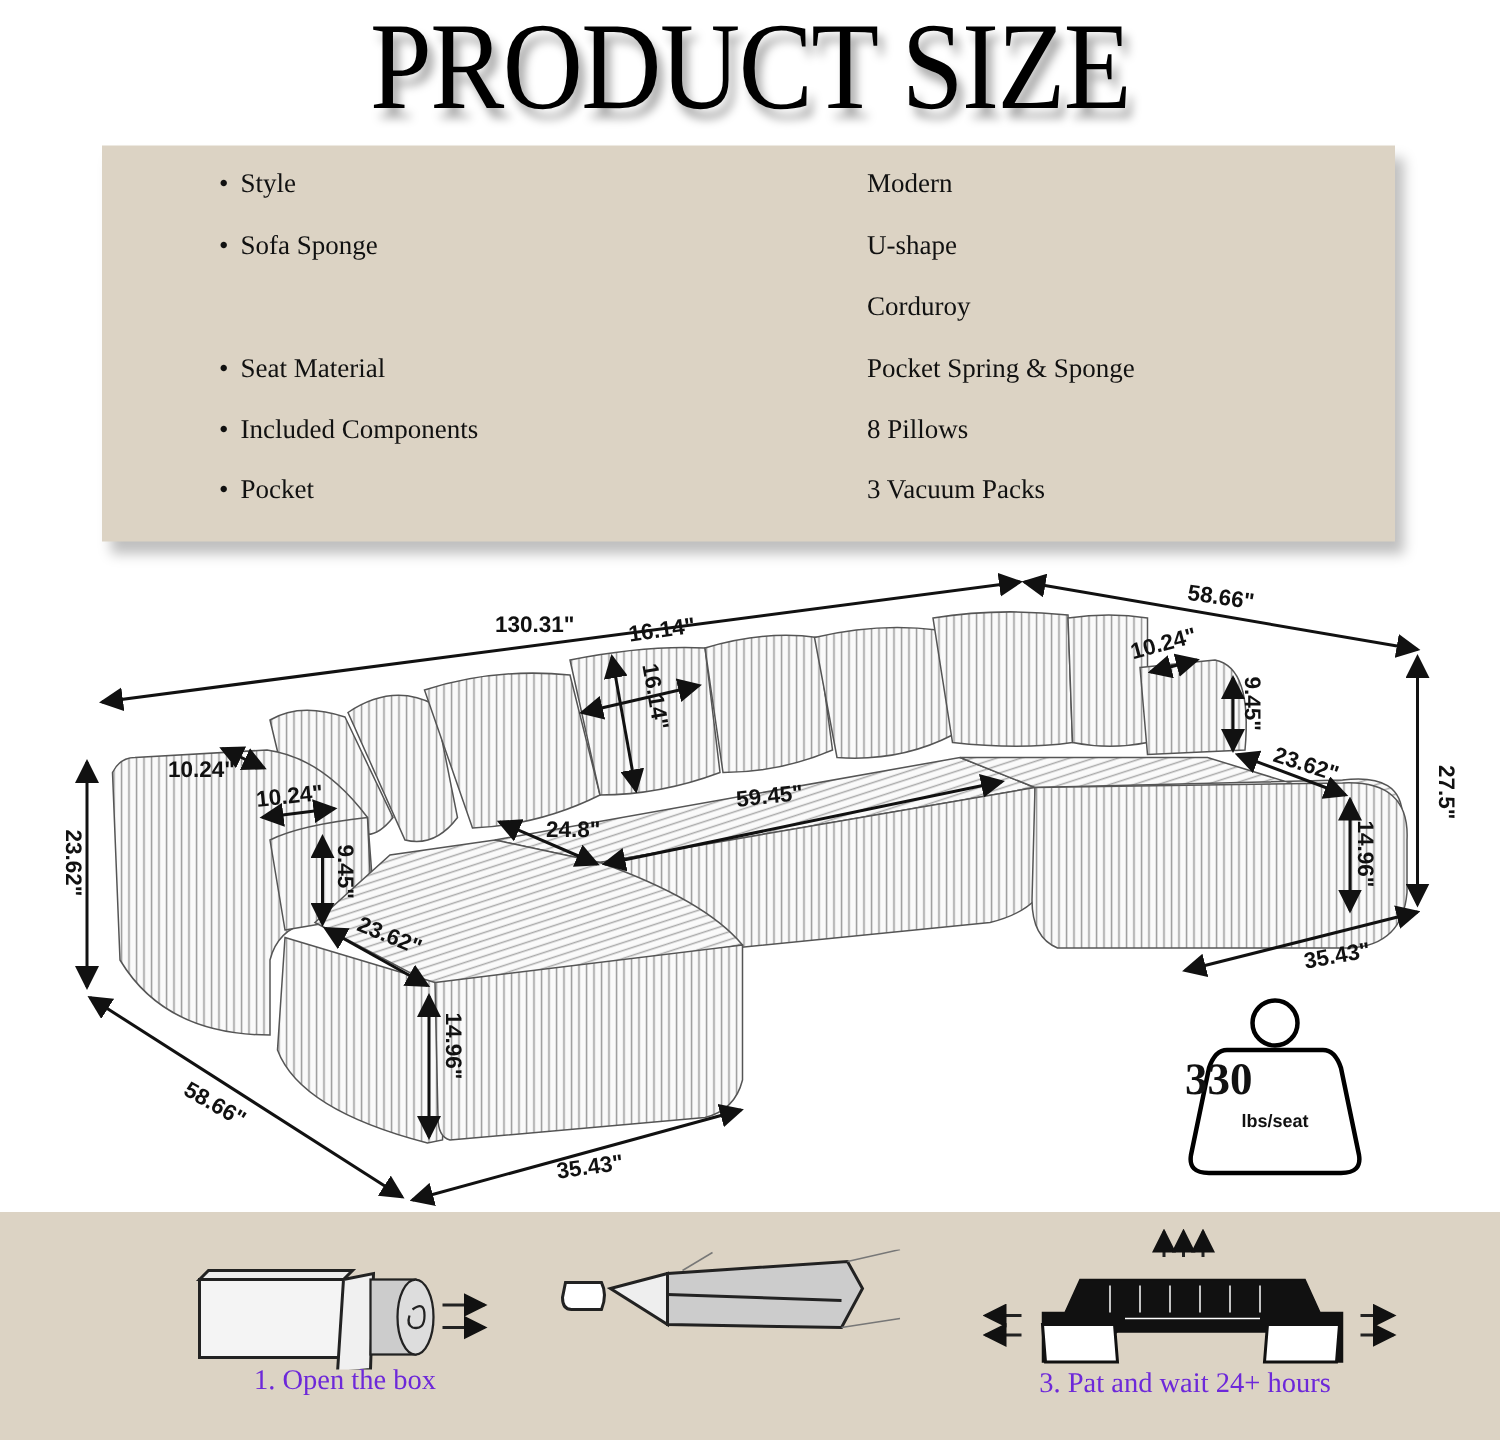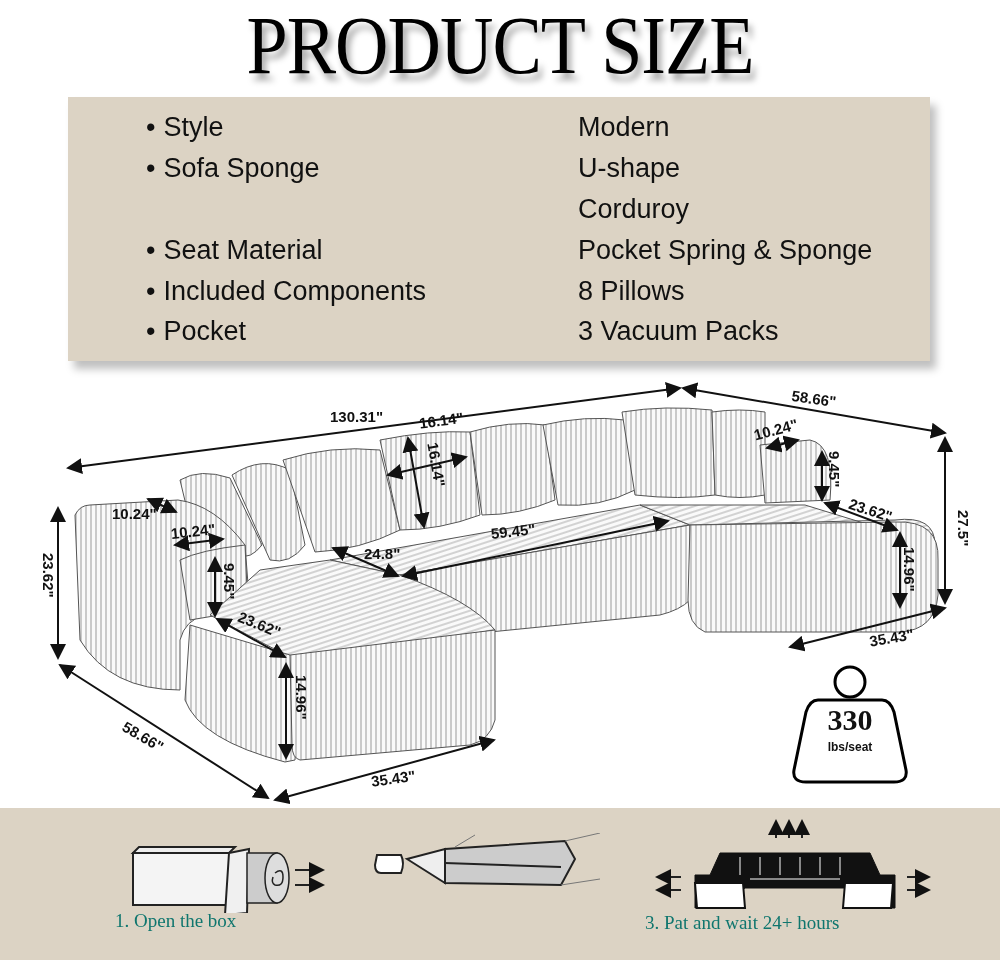--- a/index.html
+++ b/index.html
@@ -14,51 +14,51 @@
     transform: scaleY(1.12); transform-origin: top center;
     color: #000;
     text-shadow: 4px 6px 6px rgba(0,0,0,0.35);
   }
 
   .spec-panel {
     position: absolute; left: 68px; top: 97px; width: 862px; height: 264px;
     background: #dcd3c4;
     box-shadow: 6px 8px 8px rgba(0,0,0,0.25);
   }
-  .spec-row { position: absolute; left: 0; width: 100%; height: 40px; font-size: 27px; }
+  .spec-row { position: absolute; left: 0; width: 100%; height: 40px; font-size: 18px; font-family: Liberation Serif, serif; }
   .spec-key { position: absolute; left: 78px; top: 0; white-space: nowrap; }
   .spec-key::before { content: "•"; margin-right: 8px; }
   .spec-val { position: absolute; left: 510px; top: 0; white-space: nowrap; }
 
   .diagram { position: absolute; left: 0; top: 375px; width: 1000px; height: 430px; }
   .diagram svg { position: absolute; left: 0; top: 0; }
   .dim {
     position: absolute; font-family: "Liberation Sans", sans-serif; font-weight: bold;
     font-size: 15px; color: #111; white-space: nowrap;
     transform-origin: left top;
   }
 
   .weight-badge { position: absolute; left: 790px; top: 660px; width: 120px; height: 125px; }
   .weight-num {
-    position: absolute; left: 0; top: 43px; width: 120px; text-align: center;
+    position: absolute; left: 0; top: 43px; width: 120px; text-align: left;
     font-family: "Liberation Serif", serif; font-weight: bold; font-size: 30px;
   }
   .weight-unit {
     position: absolute; left: 0; top: 80px; width: 120px; text-align: center;
     font-weight: bold; font-size: 12px;
   }
 
   .steps-panel {
     position: absolute; left: 0; top: 808px; width: 1000px; height: 152px;
     background: #dcd3c4;
   }
   .step { position: absolute; top: 0; height: 152px; }
   .step-label {
-    position: absolute; font-family: "Liberation Serif", serif;
-    font-size: 19px; line-height: 22px; color: #0f766e; white-space: nowrap;
+    position: absolute; text-align: center; font-family: "Liberation Serif", serif;
+    font-size: 19px; line-height: 22px; color: #6d28d9; white-space: nowrap;
   }
 </style>
 </head>
 <body>
 
 <div class="title">PRODUCT SIZE</div>
 
 <div class="spec-panel">
   <div class="spec-row" style="top:15px">
     <span class="spec-key">Style</span>

